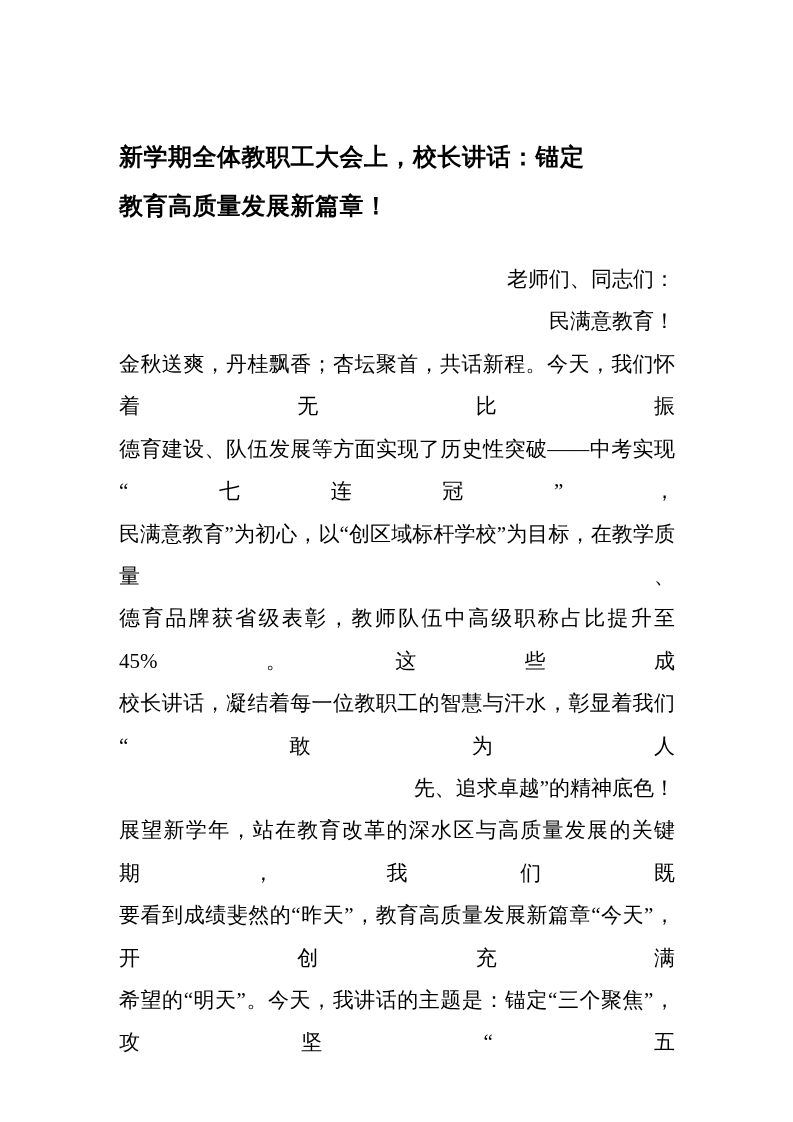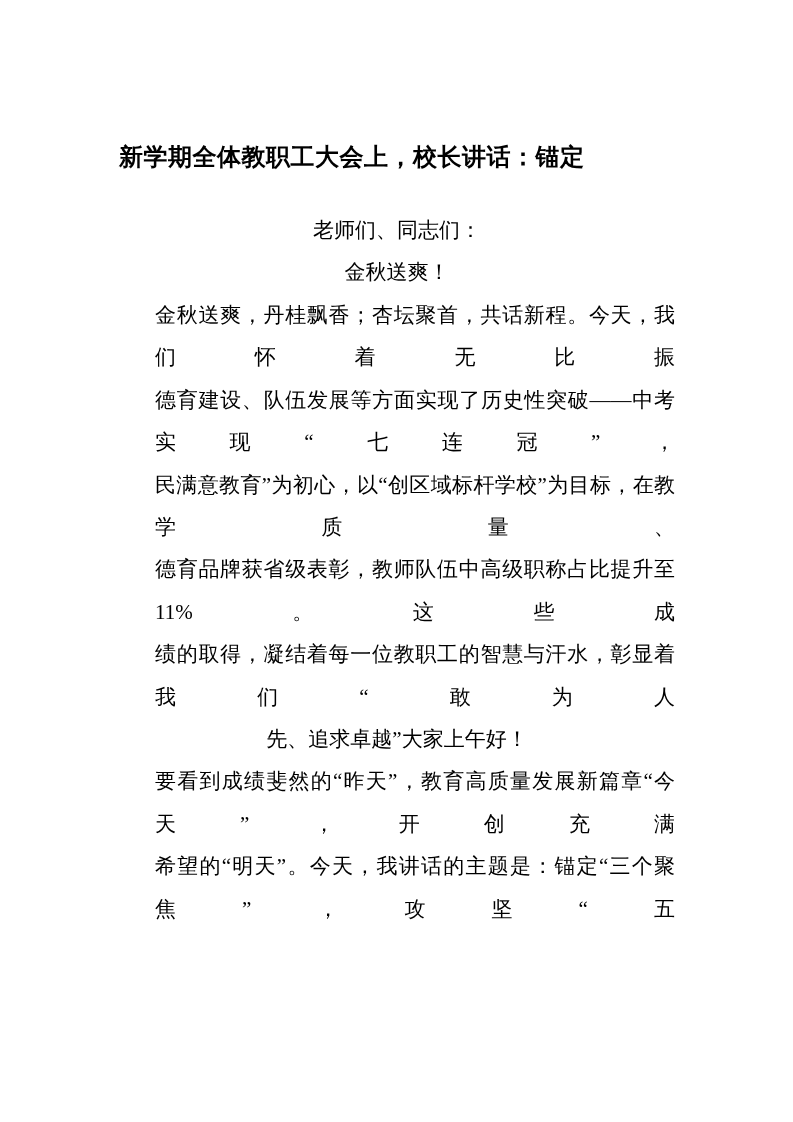--- a/index.html
+++ b/index.html
@@ -33,46 +33,47 @@
     white-space: nowrap;
   }
   .doc-body {
     margin-top: 27px;
     font-size: 21px;
   }
   .line {
     line-height: 42.4px;
     min-height: 42.4px;
     white-space: normal;
-    text-align: center;
+    text-align: right;
   }
   
   .j {
     text-align: justify;
     text-align-last: justify;
-    margin-left: 36px;
     -moz-text-align-last: justify;
   }
 </style>
 </head>
 <body>
 
 <div class="page">
 
   <h1 class="doc-title">
     <div class="title-line">新学期全体教职工大会上，校长讲话：锚定</div>
+    <div class="title-line">教育高质量发展新篇章！</div>
   </h1>
 
   <div class="doc-body">
     <div class="line">老师们、同志们：</div>
-    <div class="line">金秋送爽！</div>
+    <div class="line">民满意教育！</div>
     <div class="line j">金秋送爽，丹桂飘香；杏坛聚首，共话新程。今天，我们怀着无比振</div>
     <div class="line j">德育建设、队伍发展等方面实现了历史性突破——中考实现“七连冠”，</div>
     <div class="line j">民满意教育”为初心，以“创区域标杆学校”为目标，在教学质量、</div>
-    <div class="line j">德育品牌获省级表彰，教师队伍中高级职称占比提升至 11%。这些成</div>
-    <div class="line j">绩的取得，凝结着每一位教职工的智慧与汗水，彰显着我们“敢为人</div>
-    <div class="line">先、追求卓越”大家上午好！</div>
+    <div class="line j">德育品牌获省级表彰，教师队伍中高级职称占比提升至 45%。这些成</div>
+    <div class="line j">校长讲话，凝结着每一位教职工的智慧与汗水，彰显着我们“敢为人</div>
+    <div class="line">先、追求卓越”的精神底色！</div>
+    <div class="line j">展望新学年，站在教育改革的深水区与高质量发展的关键期，我们既</div>
     <div class="line j">要看到成绩斐然的“昨天”，教育高质量发展新篇章“今天”，开创充满</div>
     <div class="line j">希望的“明天”。今天，我讲话的主题是：锚定“三个聚焦”，攻坚“五</div>
 
   </div>
 
 </div>
 
 </body></html>

